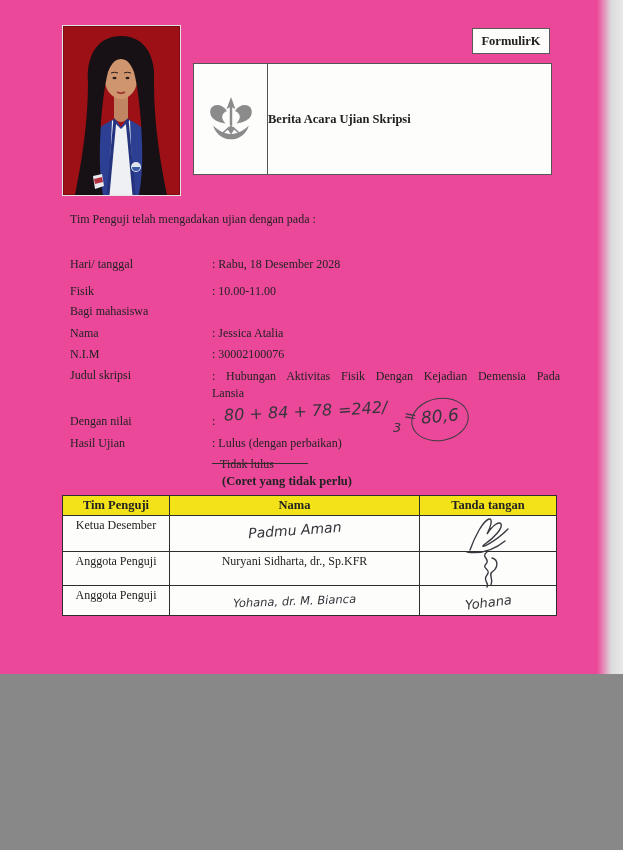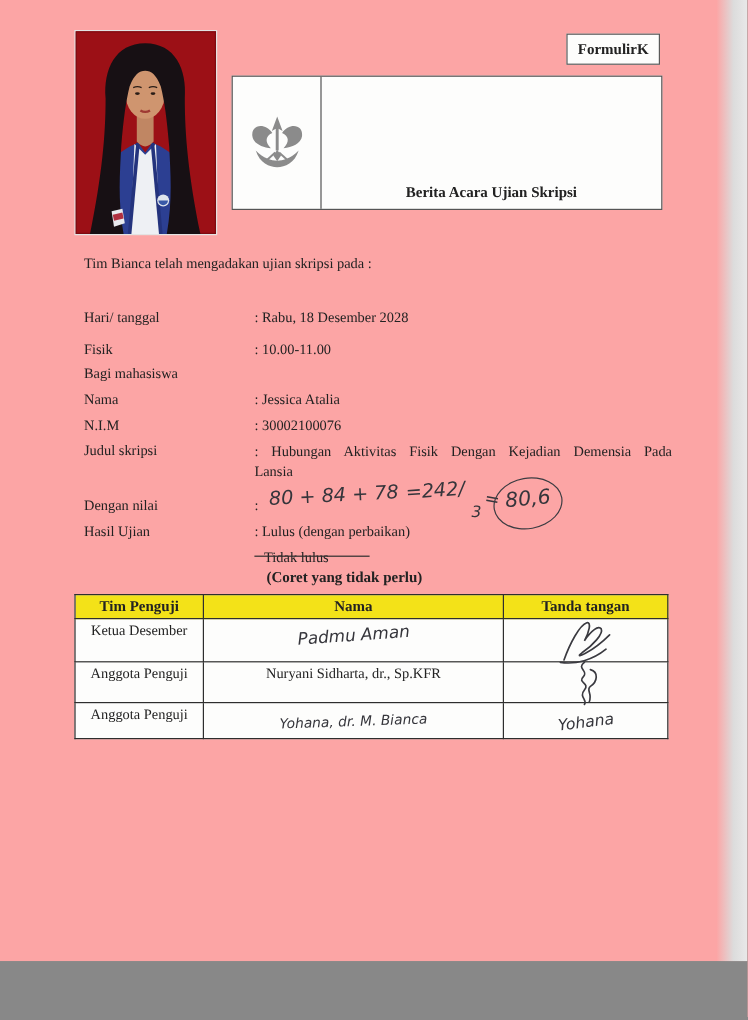--- a/index.html
+++ b/index.html
@@ -1,27 +1,27 @@
 <!DOCTYPE html>
 <html><head>
 <meta charset="utf-8">
 <style>
   html,body{margin:0;padding:0;background:#888;}
-  .page{position:relative;width:623px;height:801px;background:#fca5a5;
+  .page{position:relative;width:623px;height:674px;background:#ec4899;
         font-family:"Liberation Serif",serif;color:#222;overflow:hidden;}
   .scan-band{position:absolute;right:0;top:0;width:26px;height:850px;
         background:linear-gradient(to right,rgba(217,217,217,0),#dcdcdc 55%,#e9e9e9);}
   .formulir-box{position:absolute;left:472px;top:28px;width:76px;height:24px;
         border:1.3px solid #5a5a5a;display:flex;align-items:center;justify-content:center;
         font-weight:bold;font-size:12.5px;background:#fdfdfc;}
   .photo{position:absolute;left:63px;top:26px;width:117px;height:169px;box-shadow:0 0 0 1px #e3e3e3;}
   .header-box{position:absolute;left:193px;top:63px;width:357px;height:110px;border:1px solid #555;
         display:flex;background:#fdfdfc;}
   .logo-cell{width:73px;border-right:1px solid #555;display:flex;align-items:center;justify-content:center;}
-  .title-cell{flex:1;display:flex;flex-direction:row;align-items:flex-end;justify-content:center;}
+  .title-cell{flex:1;display:flex;flex-direction:column;align-items:flex-start;justify-content:center;}
   .title-line{font-weight:bold;font-size:12.5px;margin:6.5px 0;white-space:pre-wrap;text-align:center;}
   .line{position:absolute;left:0;top:0;width:600px;font-size:12px;}
   .lbl{position:absolute;left:70px;white-space:nowrap;}
   .val{position:absolute;left:212px;white-space:nowrap;}
   .val-block{position:absolute;left:212px;width:348px;white-space:normal;text-align:justify;
         word-spacing:3.5px;line-height:16.5px;}
   .strike-text{position:absolute;left:220px;font-size:12px;}
   .strike-line{position:absolute;left:212px;width:96px;height:1.3px;background:#2e2e2e;}
   .coret{position:absolute;left:222px;font-weight:bold;font-size:12.5px;}
   .hw{position:absolute;font-family:"DejaVu Sans",sans-serif;font-style:italic;color:#35353b;white-space:nowrap;}
@@ -83,21 +83,21 @@
             <path d="M45,52 L34,42"></path>
         </g>
       </svg>
     </div>
     <div class="title-cell">
       <div class="title-line">Berita Acara Ujian Skripsi</div>
     </div>
   </div>
 
   <div class="line" style="top:212px">
-    <span class="lbl">Tim Bianca telah mengadakan ujian skripsi pada :</span>
+    <span class="lbl">Tim Penguji telah mengadakan ujian dengan pada :</span>
   </div>
 
   <div class="line" style="top:257px">
     <span class="lbl">Hari/ tanggal</span>
     <span class="val">: Rabu, 18 Desember 2028</span>
   </div>
   <div class="line" style="top:284px">
     <span class="lbl">Fisik</span>
     <span class="val">: 10.00-11.00</span>
   </div>

